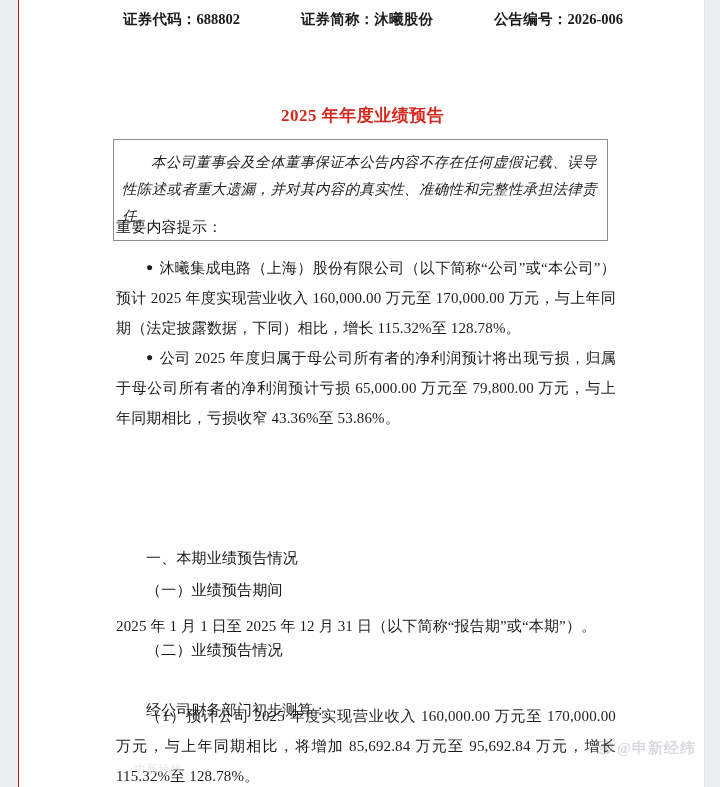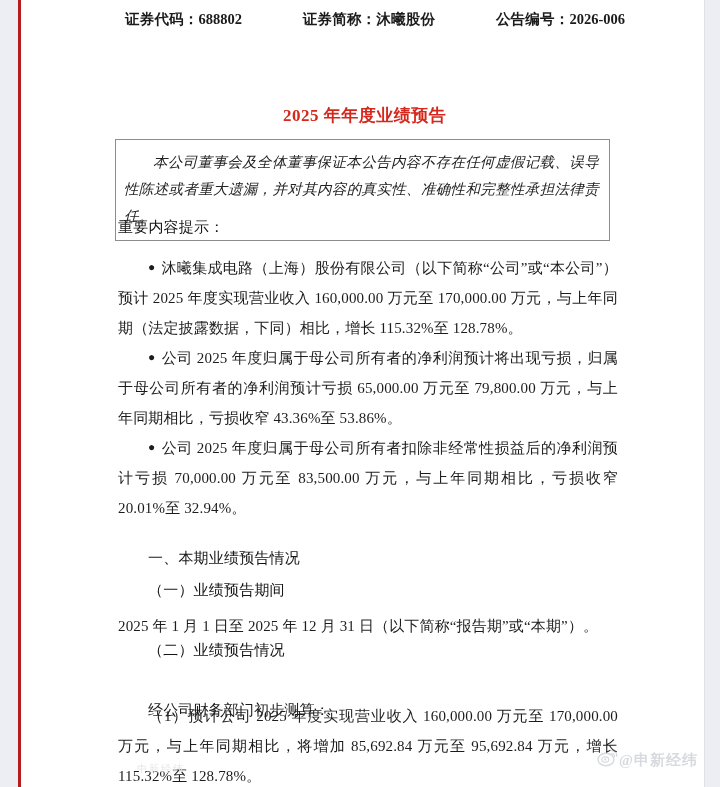--- a/index.html
+++ b/index.html
@@ -20,21 +20,21 @@
     overflow: hidden;
   }
   
   .page-sheet {
     position: absolute;
     left: 18px;
     top: 0;
     width: 687px;
     height: 787px;
     background: #ffffff;
-    border-left: 3px solid #b91c1c;
+    border-left: 1px solid #b91c1c;
     border-right: 1px solid #dfe1e6;
     box-sizing: border-box;
   }
   .page-inner {
     position: absolute;
     left: 0;
     top: 0;
     width: 687px;
     height: 787px;
   }
@@ -125,21 +125,21 @@
   .bullet-dot {
     font-size: 12px;
     vertical-align: 2px;
     padding-right: 6px;
   }
 
   
   .wm-corner {
     position: absolute;
     right: 10px;
-    bottom: 16px;
+    bottom: 28px;
     display: flex;
     align-items: center;
     gap: 0;
     opacity: 0.30;
     white-space: nowrap;
   }
   .wm-corner .wm-text {
     font-size: 15px;
     font-weight: bold;
     color: #7d8594;
@@ -174,21 +174,20 @@
       <div class="disclaimer-box">
         <div class="disclaimer-text">本公司董事会及全体董事保证本公告内容不存在任何虚假记载、误导性陈述或者重大遗漏，并对其内容的真实性、准确性和完整性承担法律责任。</div>
       </div>
 
       <div class="heading-bold" style="left:97px; top:218px;">重要内容提示：</div>
 
       <div class="para indent" style="top:252px;"><span class="bullet-dot">●</span><span>沐曦集成电路（上海）股份有限公司（以下简称“公司”或“本公司”）预计 2025 年度实现营业收入 160,000.00 万元至 170,000.00 万元，与上年同期（法定披露数据，下同）相比，增长 115.32%至 128.78%。</span></div>
 
       <div class="para indent" style="top:342px;"><span class="bullet-dot">●</span><span>公司 2025 年度归属于母公司所有者的净利润预计将出现亏损，归属于母公司所有者的净利润预计亏损 65,000.00 万元至 79,800.00 万元，与上年同期相比，亏损收窄 43.36%至 53.86%。</span></div>
 
-      <div class="para indent" style="top:432px;"><span class="bullet-dot">●</span><span>公司 2025 年度归属于母公司所有者扣除非经常性损益后的净利润预计亏损 70,000.00 万元至 83,500.00 万元，与上年同期相比，亏损收窄 20.01%至 32.94%。</span></div>
 
       <div class="heading-bold" style="left:127px; top:549px;">一、本期业绩预告情况</div>
       <div class="heading-bold" style="left:127px; top:581px;">（一）业绩预告期间</div>
       <div class="para" style="top:611px;">2025 年 1 月 1 日至 2025 年 12 月 31 日（以下简称“报告期”或“本期”）。</div>
       <div class="heading-bold" style="left:127px; top:641px;">（二）业绩预告情况</div>
       <div class="para indent" style="top:695px;">经公司财务部门初步测算：</div>
       <div class="para indent" style="top:701px;">（1）预计公司 2025 年度实现营业收入 160,000.00 万元至 170,000.00 万元，与上年同期相比，将增加 85,692.84 万元至 95,692.84 万元，增长 115.32%至 128.78%。</div>
 
       <div class="wm-ghost">中新经纬</div>
 

